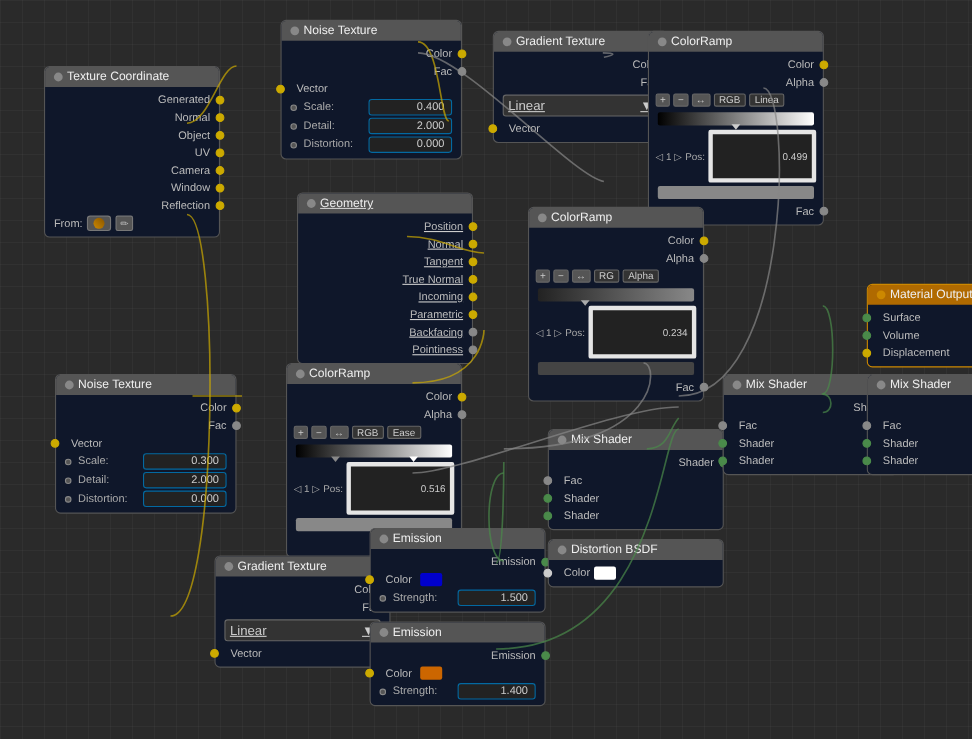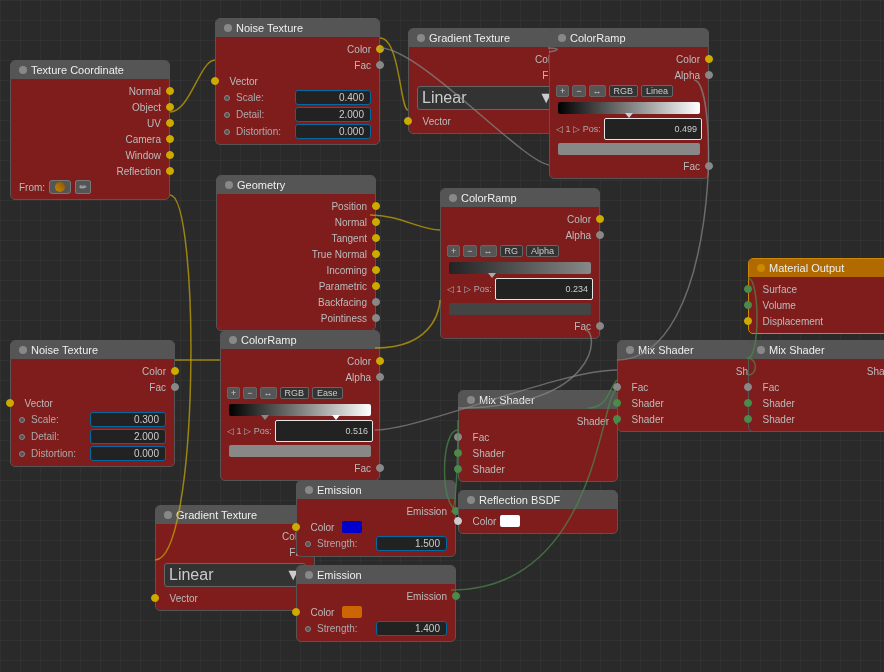--- a/index.html
+++ b/index.html
@@ -13,24 +13,25 @@
       background-size: 20px 20px;
       overflow: hidden;
       font-family: Arial, sans-serif;
       font-size: 11px;
       color: #ccc;
       position: relative;
     }
 
     .node {
       position: absolute;
-      background: #7f1d1d;
+      background: #0f172a;
       border-radius: 5px;
       border: 1px solid #555;
       min-width: 160px;
+      margin-left: 40px;
     }
     .node-header {
       background: #555;
       border-radius: 4px 4px 0 0;
       padding: 3px 8px;
       font-size: 11px;
       color: #eee;
       display: flex;
       align-items: center;
       gap: 4px;
@@ -130,57 +131,59 @@
       display: flex;
       align-items: center;
       padding: 1px 6px;
       gap: 3px;
       font-size: 9px;
       color: #aaa;
     }
     .pos-field {
       background: #222;
       border-radius: 2px;
-      padding: 5px 4px;
+      padding: 15px 4px;
       font-size: 9px;
       flex: 1;
       text-align: right;
-      border: 1px solid #e5e5e5;
+      border: 4px solid #e5e5e5;
       color: #ccc;
     }
     .gradient-select {
       margin: 3px 8px;
       background: #333;
       border: 1px solid #666;
       border-radius: 3px;
       padding: 2px 4px;
-      font-size: 16px;
+      font-size: 12px;
       color: #ccc;
       display: flex;
       align-items: center;
       justify-content: space-between;
+      text-decoration: underline;
     }
     
     .connections-svg {
       position: absolute;
       top: 0; left: 0;
       width: 884px;
       height: 672px;
       pointer-events: none;
     }
   </style>
 </head>
 <body>
 
-<div class="node" style="left:10px;top:60px;width:160px;">
+<div class="node" style="left:0;top:60px;width:160px;">
   <div class="node-header">
     <span class="node-header-dot"></span>
     <span>Texture Coordinate</span>
   </div>
   <div class="node-body">
+    <div class="node-row right">Generated<span class="socket right yellow"></span></div>
     <div class="node-row right">Normal<span class="socket right yellow"></span></div>
     <div class="node-row right">Object<span class="socket right yellow"></span></div>
     <div class="node-row right">UV<span class="socket right yellow"></span></div>
     <div class="node-row right">Camera<span class="socket right yellow"></span></div>
     <div class="node-row right">Window<span class="socket right yellow"></span></div>
     <div class="node-row right">Reflection<span class="socket right yellow"></span></div>
     <div class="node-row" style="gap:4px;">
       <span>From:</span>
       <div style="background:#555;border:1px solid #777;border-radius:3px;width:22px;height:14px;display:flex;align-items:center;justify-content:center;">
         <div style="width:10px;height:10px;background:linear-gradient(45deg,#cc8800,#885500);border-radius:50%;"></div>
@@ -254,21 +257,21 @@
     <div class="pos-row">
       <span>◁ 1 ▷</span>
       <span>Pos:</span>
       <div class="pos-field">0.499</div>
     </div>
     <div style="margin:2px 8px 3px;height:12px;background:#888;border-radius:2px;"></div>
     <div class="node-row right" style="margin-top:2px;">Fac<span class="socket right gray"></span></div>
   </div>
 </div>
 
-<div class="node" style="left:216px;top:175px;width:140px;">
+<div class="node" style="left:230px;top:175px;width:140px;text-decoration:underline;">
   <div class="node-header">
     <span class="node-header-dot"></span>
     <span>Geometry</span>
   </div>
   <div class="node-body">
     <div class="node-row right">Position<span class="socket right yellow"></span></div>
     <div class="node-row right">Normal<span class="socket right yellow"></span></div>
     <div class="node-row right">Tangent<span class="socket right yellow"></span></div>
     <div class="node-row right">True Normal<span class="socket right yellow"></span></div>
     <div class="node-row right">Incoming<span class="socket right yellow"></span></div>
@@ -414,21 +417,21 @@
       <div style="width:6px;height:6px;border-radius:50%;border:1px solid #888;background:#555;margin-right:2px;"></div>
       <span class="field-label">Strength:</span>
       <div class="field-val">1.400</div>
     </div>
   </div>
 </div>
 
 <div class="node" style="left:458px;top:490px;width:145px;">
   <div class="node-header">
     <span class="node-header-dot"></span>
-    <span>Reflection BSDF</span>
+    <span>Distortion BSDF</span>
   </div>
   <div class="node-body">
     <div class="node-row">
       <span class="socket left white"></span>
       &nbsp;&nbsp;Color
       <div style="width:20px;height:12px;background:#fff;border-radius:2px;margin-left:4px;"></div>
     </div>
   </div>
 </div>
 

